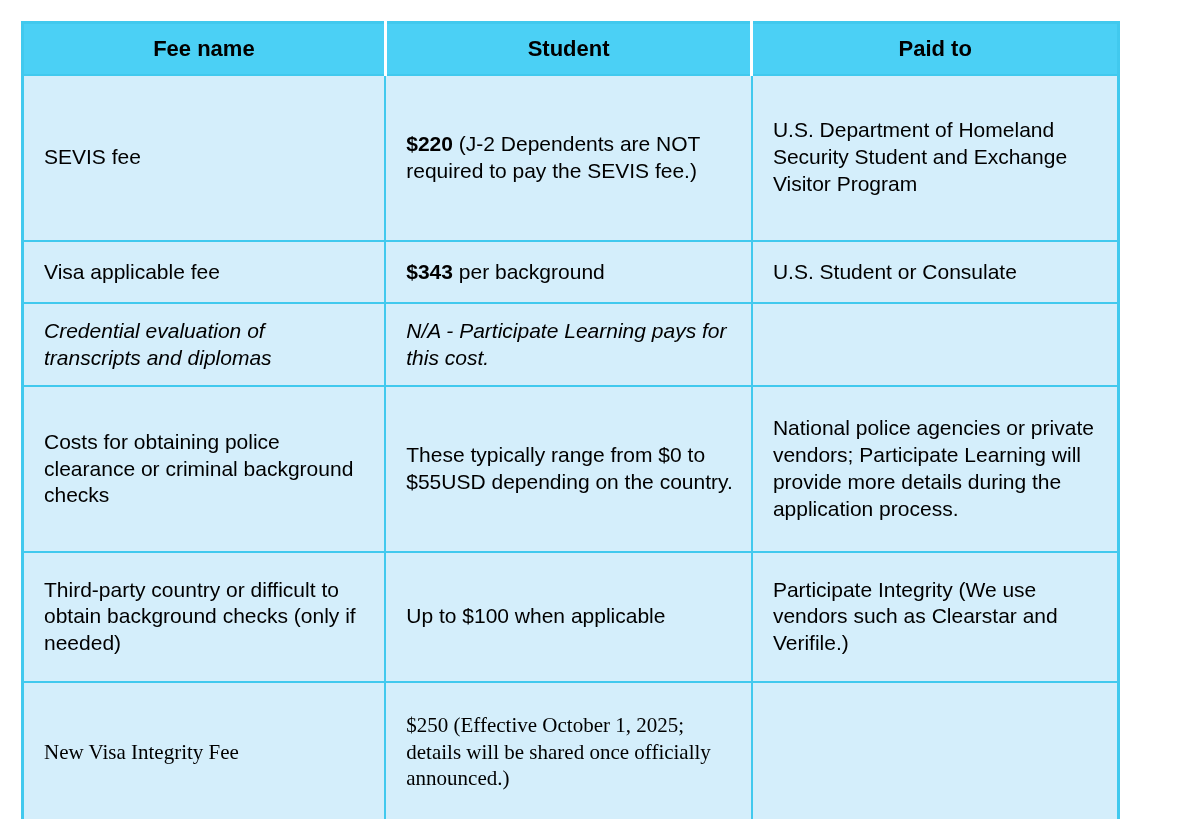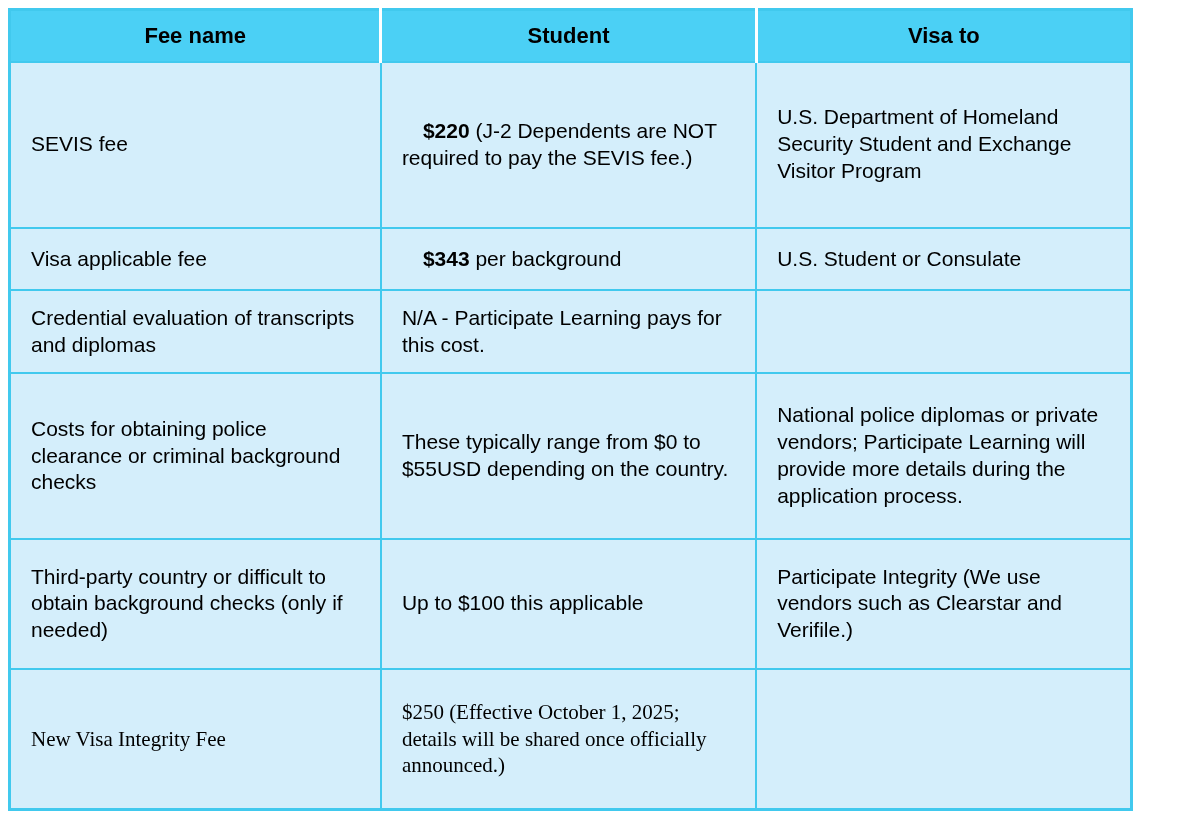--- a/index.html
+++ b/index.html
@@ -12,21 +12,21 @@
   }
   * { margin: 0; padding: 0; box-sizing: border-box; }
   html, body {
     width: 1200px; height: 819px;
     background: var(--page-bg);
     font-family: "Liberation Sans", sans-serif;
     color: var(--text);
   }
   .page {
     width: 1141px; height: 819px;
-    padding: 8px;
+    padding: 21px;
     overflow: hidden;
     background: var(--page-bg);
   }
   table.fee-table {
     width: 100%;
     height: 803px;
     border-collapse: collapse;
     table-layout: fixed;
     border: 3px solid var(--border);
   }
@@ -51,41 +51,41 @@
     font-size: 21px;
     line-height: 1.28;
     vertical-align: middle;
     text-align: left;
     padding: 12px 18px 12px 20px;
     word-wrap: break-word;
   }
   
   tbody tr:nth-child(1) td { height: 166px; }
   tbody tr:nth-child(2) td { height: 62px; }
-  tbody tr:nth-child(3) td { height: 83px; }
+  tbody tr:nth-child(3) td { height: 83px; font-style: italic; }
   tbody tr:nth-child(4) td { height: 165px; }
   tbody tr:nth-child(5) td { height: 130px; }
   tbody tr:nth-child(6) td { height: 140px; font-family: Liberation Serif, serif; }
-  .b { font-weight: bold; margin-left: 21px; }
+  .b { font-weight: bold; }
 </style>
 </head>
 <body>
 
 <div class="page">
   <table class="fee-table">
     <colgroup>
       <col class="c1">
         <col class="c2">
         <col class="c3">
     </colgroup>
     <thead>
       <tr>
         <th>Fee name</th>
         <th>Student</th>
-        <th>Visa to</th>
+        <th>Paid to</th>
       </tr>
     </thead>
     <tbody id="fee-rows">
         <tr>
           <td><span>SEVIS fee</span></td>
           <td><span class="b">$220</span><span> (J-2 Dependents are NOT required to pay the SEVIS fee.)</span></td>
           <td><span>U.S. Department of Homeland Security Student and Exchange Visitor Program</span></td>
         </tr>
         <tr>
           <td><span>Visa applicable fee</span></td>
@@ -93,25 +93,25 @@
           <td><span>U.S. Student or Consulate</span></td>
         </tr>
         <tr>
           <td><span>Credential evaluation of transcripts and diplomas</span></td>
           <td><span>N/A - Participate Learning pays for this cost.</span></td>
           <td></td>
         </tr>
         <tr>
           <td><span>Costs for obtaining police clearance or criminal background checks</span></td>
           <td><span>These typically range from $0 to $55USD depending on the country.</span></td>
-          <td><span>National police diplomas or private vendors; Participate Learning will provide more details during the application process.</span></td>
+          <td><span>National police agencies or private vendors; Participate Learning will provide more details during the application process.</span></td>
         </tr>
         <tr>
           <td><span>Third-party country or difficult to obtain background checks (only if needed)</span></td>
-          <td><span>Up to $100 this applicable</span></td>
+          <td><span>Up to $100 when applicable</span></td>
           <td><span>Participate Integrity (We use vendors such as Clearstar and Verifile.)</span></td>
         </tr>
         <tr>
           <td><span>New Visa Integrity Fee</span></td>
           <td><span>$250 (Effective October 1, 2025; details will be shared once officially announced.)</span></td>
           <td></td>
         </tr>
       </tbody>
   </table>
 </div>

